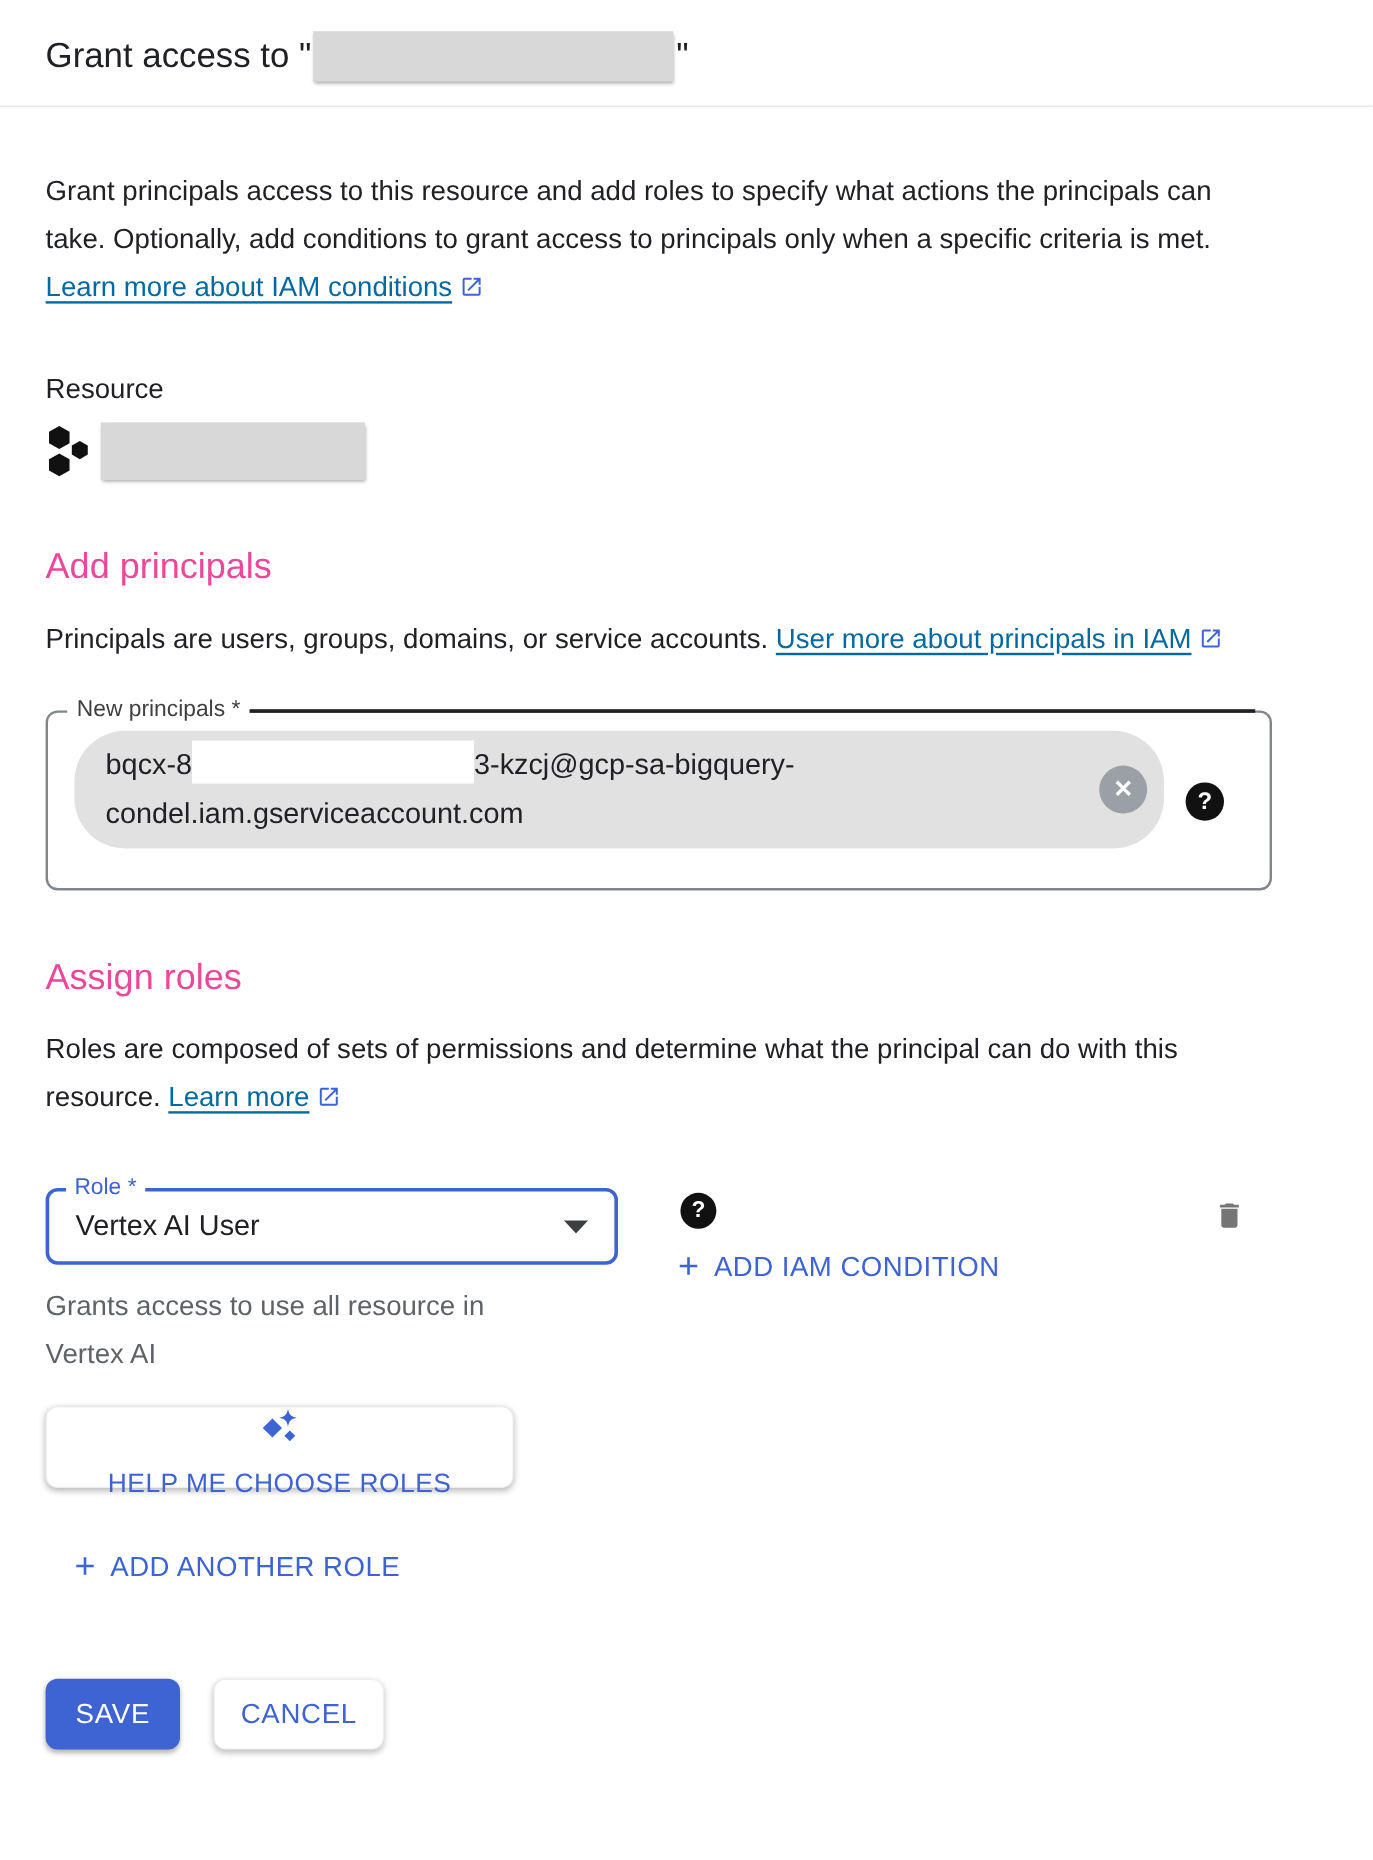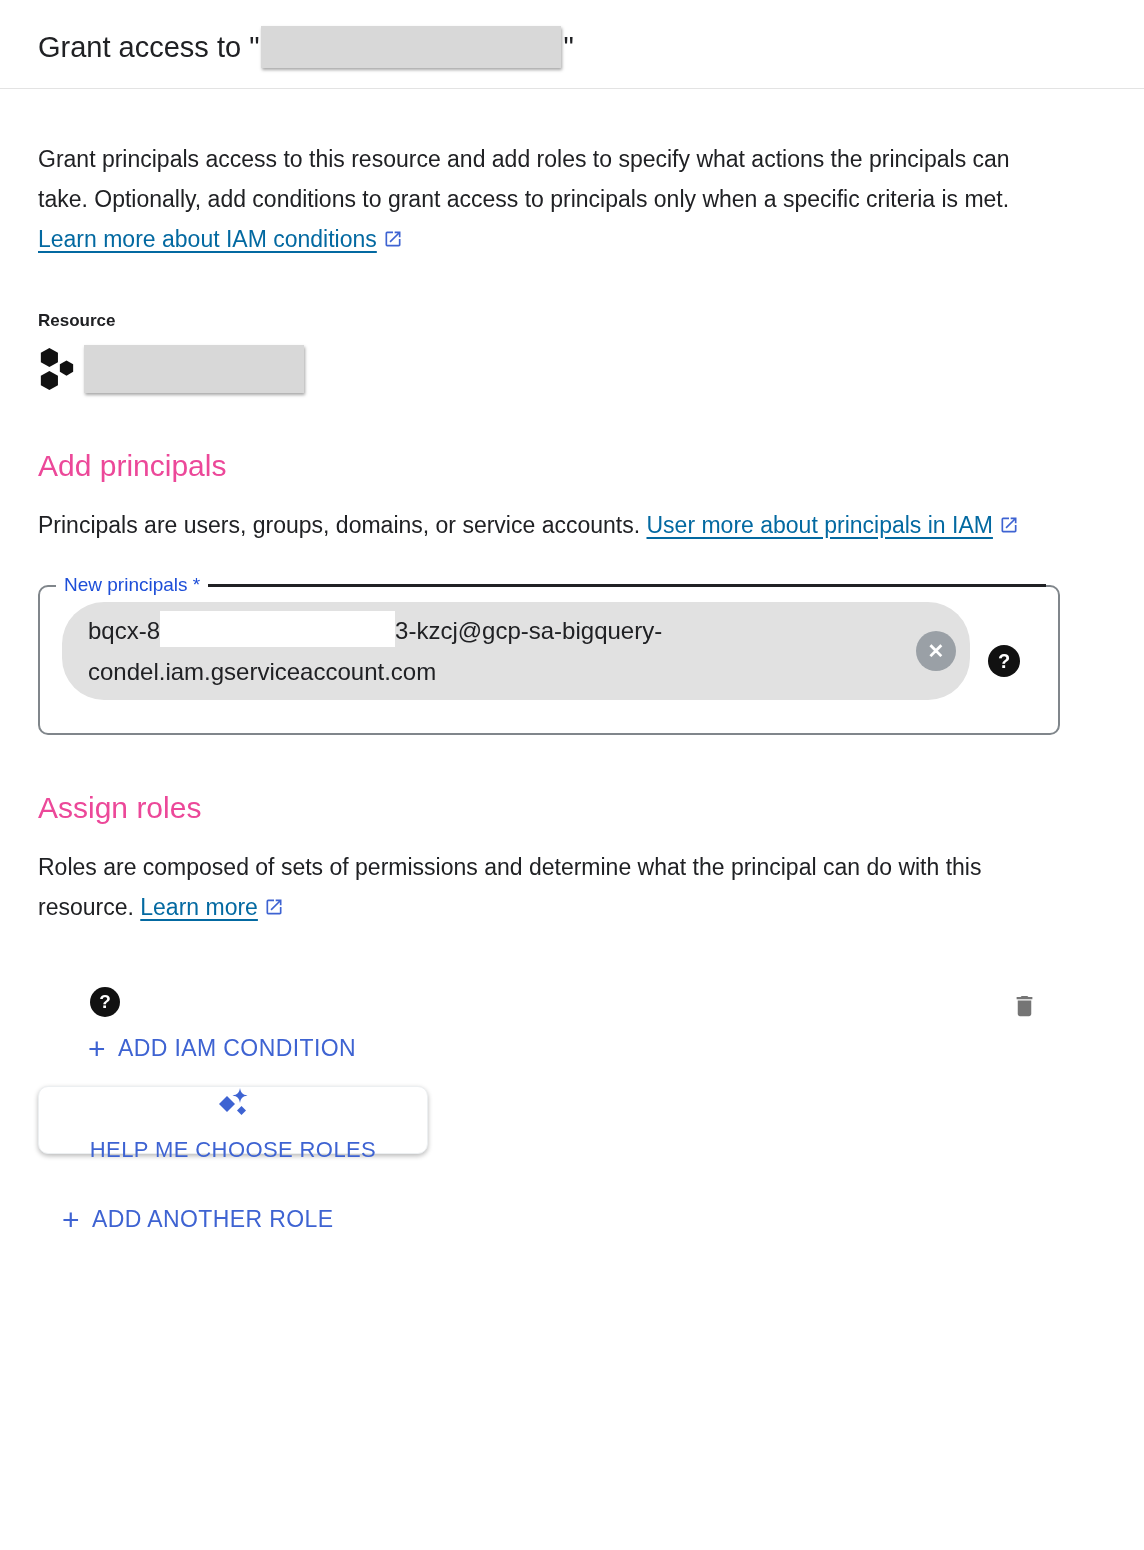--- a/index.html
+++ b/index.html
@@ -20,33 +20,33 @@
   .content { padding:0 38px; }
 
   p.body-text { font-size:23px; line-height:40px; color:#202124; max-width:1012px; }
   .intro { margin-top:50px; }
 
   a.link { color:#0369a1; text-decoration:none; cursor:pointer; }
   a.link .link-text { text-decoration:underline; text-underline-offset:4px; }
   .ext-icon { width:20px; height:20px; vertical-align:-2px; margin-left:6px; fill:#3e63d2; }
 
   .resource-section { margin-top:52px; }
-  .section-label { font-size:17px; font-weight:700; color:#202124; }
+  .section-label { font-size:23px; font-weight:400; color:#202124; }
   .resource-row { display:flex; align-items:center; margin-top:14px; }
   .hex-icon { width:38px; height:46px; }
   .resource-redact { width:220px; height:48px; margin-left:8px; }
 
   h2.section-heading { font-size:30px; font-weight:400; color:#ec4899; margin-top:56px; }
   .section-desc { margin-top:22px; }
 
   
   .principals-field { position:relative; margin-top:40px; width:1022px; height:150px;
     border:2px solid #80868b; border-radius:10px; display:flex; align-items:flex-start; }
   .notch { position:absolute; top:-13px; left:16px; right:12px; display:flex; align-items:center; pointer-events:none; }
-  .notch-label { background:#ffffff; padding:0 8px; font-size:19px; font-weight:500; color:#1d4ed8; white-space:nowrap; }
+  .notch-label { background:#ffffff; padding:0 8px; font-size:19px; font-weight:500; color:#404040; white-space:nowrap; }
   .notch-line { flex:1; height:3px; background:#202124; margin-top:1px; }
 
   .principal-chip { position:relative; margin:15px 0 0 22px; width:908px; min-height:82px;
     background:#e1e1e1; border-radius:42px; padding:8px 70px 8px 26px;
     font-size:24px; line-height:41px; color:#202124; }
   .chip-line { white-space:nowrap; }
   .chip-redact { display:inline-block; width:235px; height:36px; background:#ffffff; vertical-align:-8px; }
   .chip-remove { position:absolute; right:14px; top:50%; margin-top:-20px; width:40px; height:40px;
     border-radius:50%; background:#9aa0a6; color:#ffffff; border:none; cursor:pointer;
     font-size:20px; font-weight:700; line-height:40px; text-align:center; padding:0;
@@ -151,20 +151,28 @@
   </div>
 
   <h2 class="section-heading">Assign roles</h2>
   <p class="body-text section-desc">
     <span>Roles are composed of sets of permissions and determine what the principal can do with this resource. </span><a class="link"><span class="link-text">Learn more</span><svg class="ext-icon" viewBox="0 0 24 24">
           <path d="M19 19H5V5h7V3H5a2 2 0 0 0-2 2v14a2 2 0 0 0 2 2h14c1.1 0 2-.9 2-2v-7h-2v7zM14 3v2h3.59l-9.83 9.83 1.41 1.41L19 6.41V10h2V3h-7z"></path>
         </svg></a>
   </p>
 
   <div class="roles-row">
+    <div class="role-col">
+      <div class="role-select">
+        <span class="role-label">Role *</span>
+        <span class="role-value">Vertex AI User</span>
+        <span class="caret"></span>
+      </div>
+      <div class="role-helper">Grants access to use all resource in Vertex AI</div>
+    </div>
 
     <div class="condition-col">
       <div class="condition-head">
         <span class="help-circle">?</span>
       </div>
       <button class="text-btn add-condition-btn">
         <span class="plus-glyph">+</span>
         <span>ADD IAM CONDITION</span>
       </button>
     </div>
@@ -183,14 +191,18 @@
       <path d="M25.5 19 L30 23.5 L25.5 28 L21 23.5 Z"></path>
     </svg>
     <span>HELP ME CHOOSE ROLES</span>
   </button>
 
   <button class="text-btn add-role-btn">
     <span class="plus-glyph">+</span>
     <span>ADD ANOTHER ROLE</span>
   </button>
 
+  <div class="footer-actions">
+    <button class="save-btn">SAVE</button>
+    <button class="cancel-btn">CANCEL</button>
+  </div>
 
 </div>
 
 </body></html>

